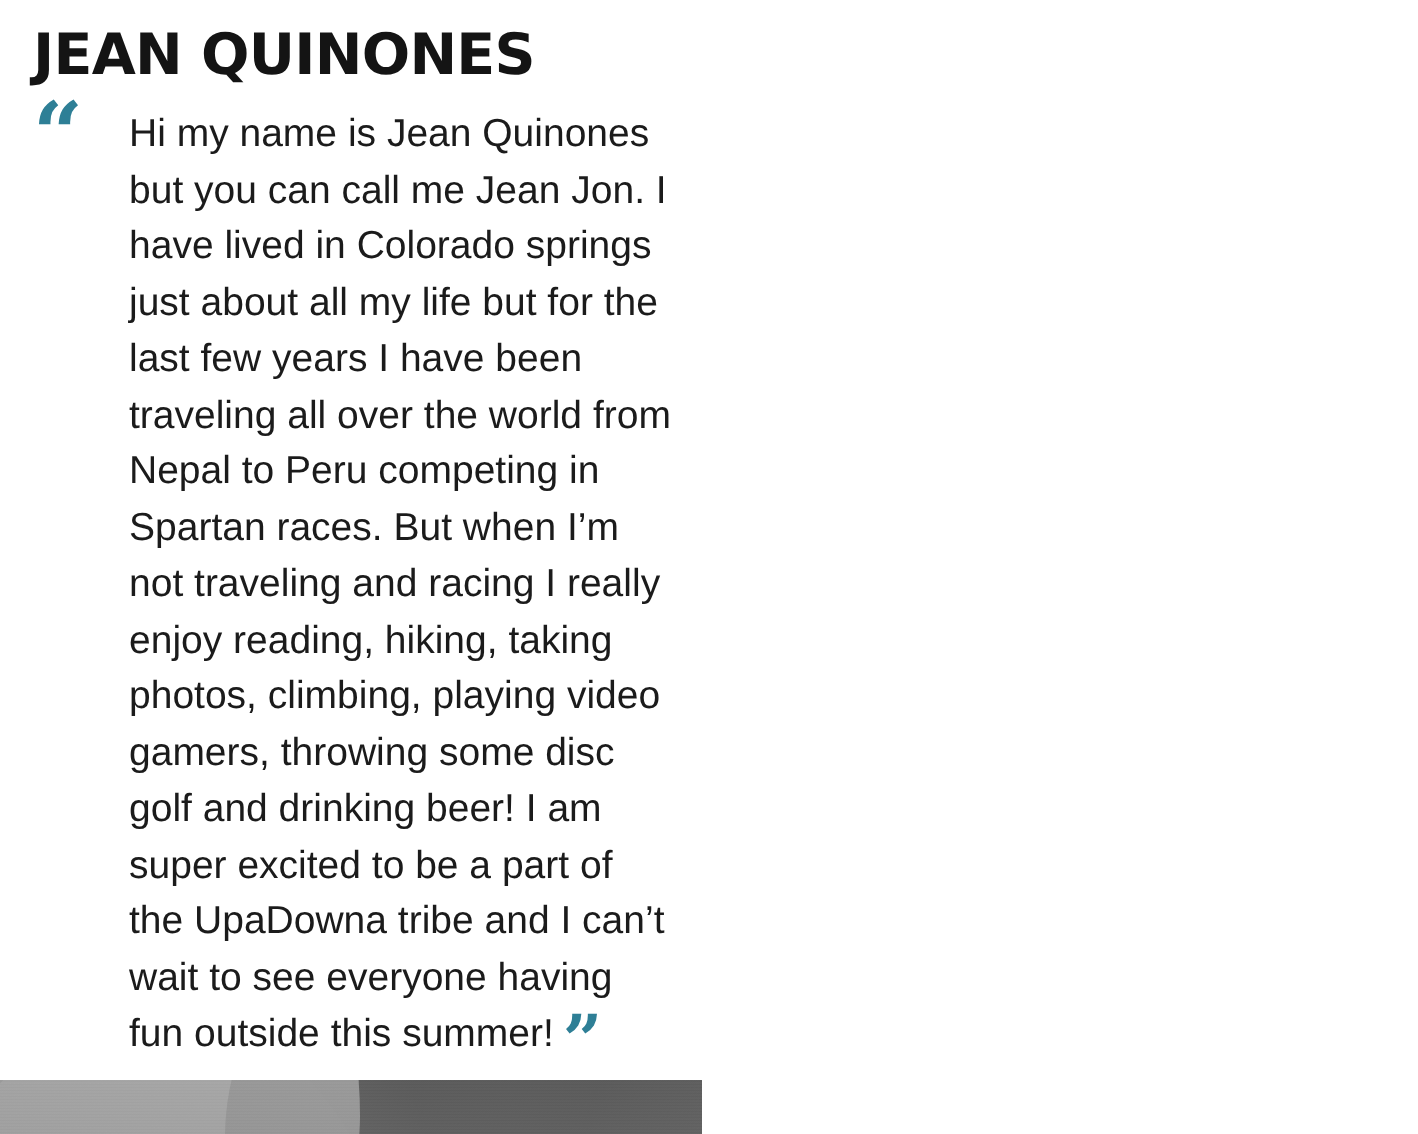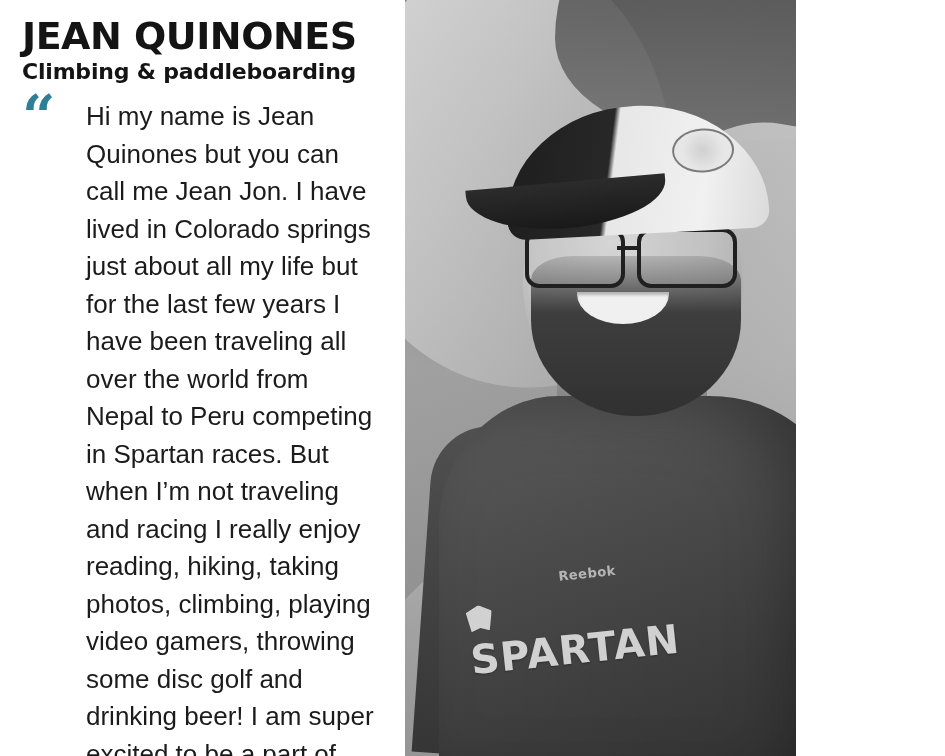--- a/index.html
+++ b/index.html
@@ -11,21 +11,21 @@
     height: 756px;
     overflow: hidden;
     background: #ffffff;
     font-family: "Liberation Sans", sans-serif;
   }
   .card {
     position: relative;
     width: 796px;
     height: 756px;
     display: flex;
-    flex-direction: row;
+    flex-direction: column;
     background: #ffffff;
   }
   .left-col {
     width: 477px;
     height: 756px;
     box-sizing: border-box;
     padding: 10px 14px 0 22px;
     background: #ffffff;
     position: relative;
   }
@@ -308,21 +308,20 @@
     pointer-events: none;
   }
 </style>
 </head>
 <body>
 
 <div class="card">
 
   <div class="left-col">
     <h1 class="person-name">JEAN QUINONES</h1>
-    <h2 class="person-subtitle">Climbing &amp; paddleboarding</h2>
 
     <div class="quote-block">
       <span class="quote-mark-open">“</span>
       <p class="quote-text"><span>Hi my name is Jean Quinones but you can call me Jean Jon. I have lived in Colorado springs just about all my life but for the last few years I have been traveling all over the world from Nepal to Peru competing in Spartan races. But when I’m not traveling and racing I really enjoy reading, hiking, taking photos, climbing, playing video gamers, throwing some disc golf and drinking beer! I am super excited to be a part of the UpaDowna tribe and I can’t wait to see everyone having fun outside this summer!</span><span class="quote-mark-close">”</span></p>
     </div>
   </div>
 
   <div class="right-col">
     <div class="photo">
       <div class="rock-left"></div>

